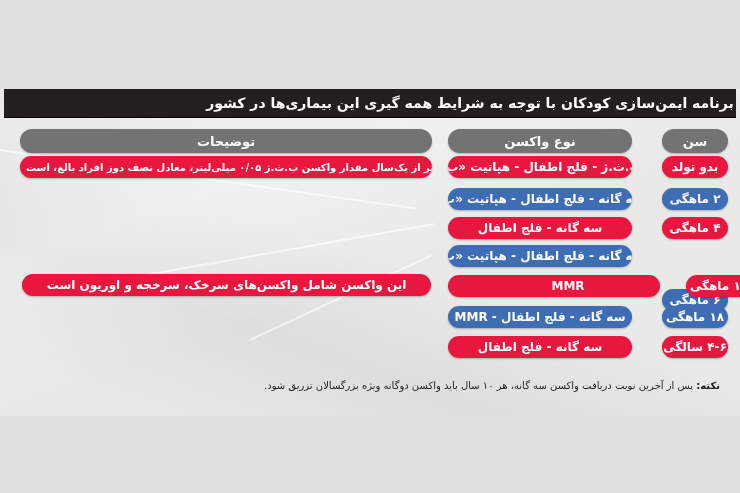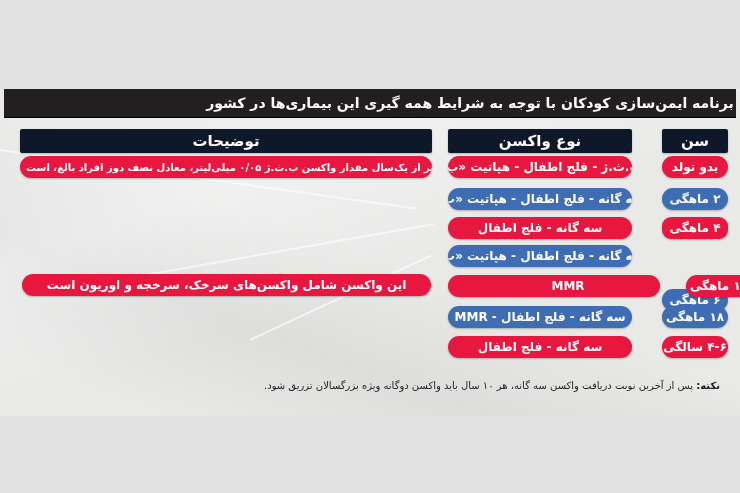--- a/index.html
+++ b/index.html
@@ -25,21 +25,21 @@
     direction:rtl; font-weight:bold; font-size:14px;
     box-shadow:0 1px 0 #000;
   }
   .titlebar span { position:relative; left:100px; }
   .pill {
     position:absolute; border-radius:12px;
     display:flex; align-items:center; justify-content:center;
     direction:rtl; color:#fff; font-weight:bold; white-space:nowrap; overflow:hidden;
     box-shadow:0 1px 2px rgba(0,0,0,0.25);
   }
-  .hdr { background:#0f172a; height:24px; font-size:15px; top:129px; border-radius:2px; }
+  .hdr { background:#737373; height:24px; font-size:13px; top:129px; border-radius:12px; }
   .red { background:#e8173f; }
   .blue { background:#3e6db4; }
   .row { height:22px; font-size:12px; }
   .note-cell { font-size:10px; justify-content:flex-end; padding:0 6px; box-sizing:border-box; }
   .c-notes { left:20px; width:412px; }
   .c-vac { left:448px; width:184px;text-align:center; }
   .c-age { left:662px; width:66px;text-align:center; }
   .footnote {
     position:absolute; right:20px; top:380px; direction:rtl;
     font-size:10px; color:#1f1f1f; white-space:nowrap;
@@ -63,21 +63,21 @@
 <div class="pill hdr c-vac">نوع واکسن</div>
 <div class="pill hdr c-age">سن</div>
 
 <div class="pill row red c-age" style="top:156px;">بدو تولد</div>
 <div class="pill row red c-vac" style="top:156px;">ب.ث.ژ - فلج اطفال - هپاتیت «ب»</div>
 <div class="pill row red c-notes note-cell" style="top:156px;">در کودکان کوچک‌تر از یک‌سال مقدار واکسن ب.ث.ژ ۰/۰۵ میلی‌لیتر، معادل نصف دوز افراد بالغ، است</div>
 
 <div class="pill row blue c-age" style="top:188px;">۲ ماهگی</div>
 <div class="pill row blue c-vac" style="top:188px;">سه گانه - فلج اطفال - هپاتیت «ب»</div>
 
-<div class="pill row red c-age" style="top:217px;border-radius:9px;">۴ ماهگی</div>
+<div class="pill row red c-age" style="top:217px;">۴ ماهگی</div>
 <div class="pill row red c-vac" style="top:217px;">سه گانه - فلج اطفال</div>
 
 <div class="pill row blue c-age" style="top:245px;margin-top:44px;">۶ ماهگی</div>
 <div class="pill row blue c-vac" style="top:245px;">سه گانه - فلج اطفال - هپاتیت «ب»</div>
 
 <div class="pill row red c-age" style="top:275px;margin-left:24px;">۱۲ ماهگی</div>
 <div class="pill row red c-vac" style="top:275px;padding-left:28px;">MMR</div>
 <div class="pill row red c-notes" style="top:274px;left:22px;width:409px;">این واکسن شامل واکسن‌های سرخک، سرخجه و اوریون است</div>
 
 <div class="pill row blue c-age" style="top:306px;">۱۸ ماهگی</div>

